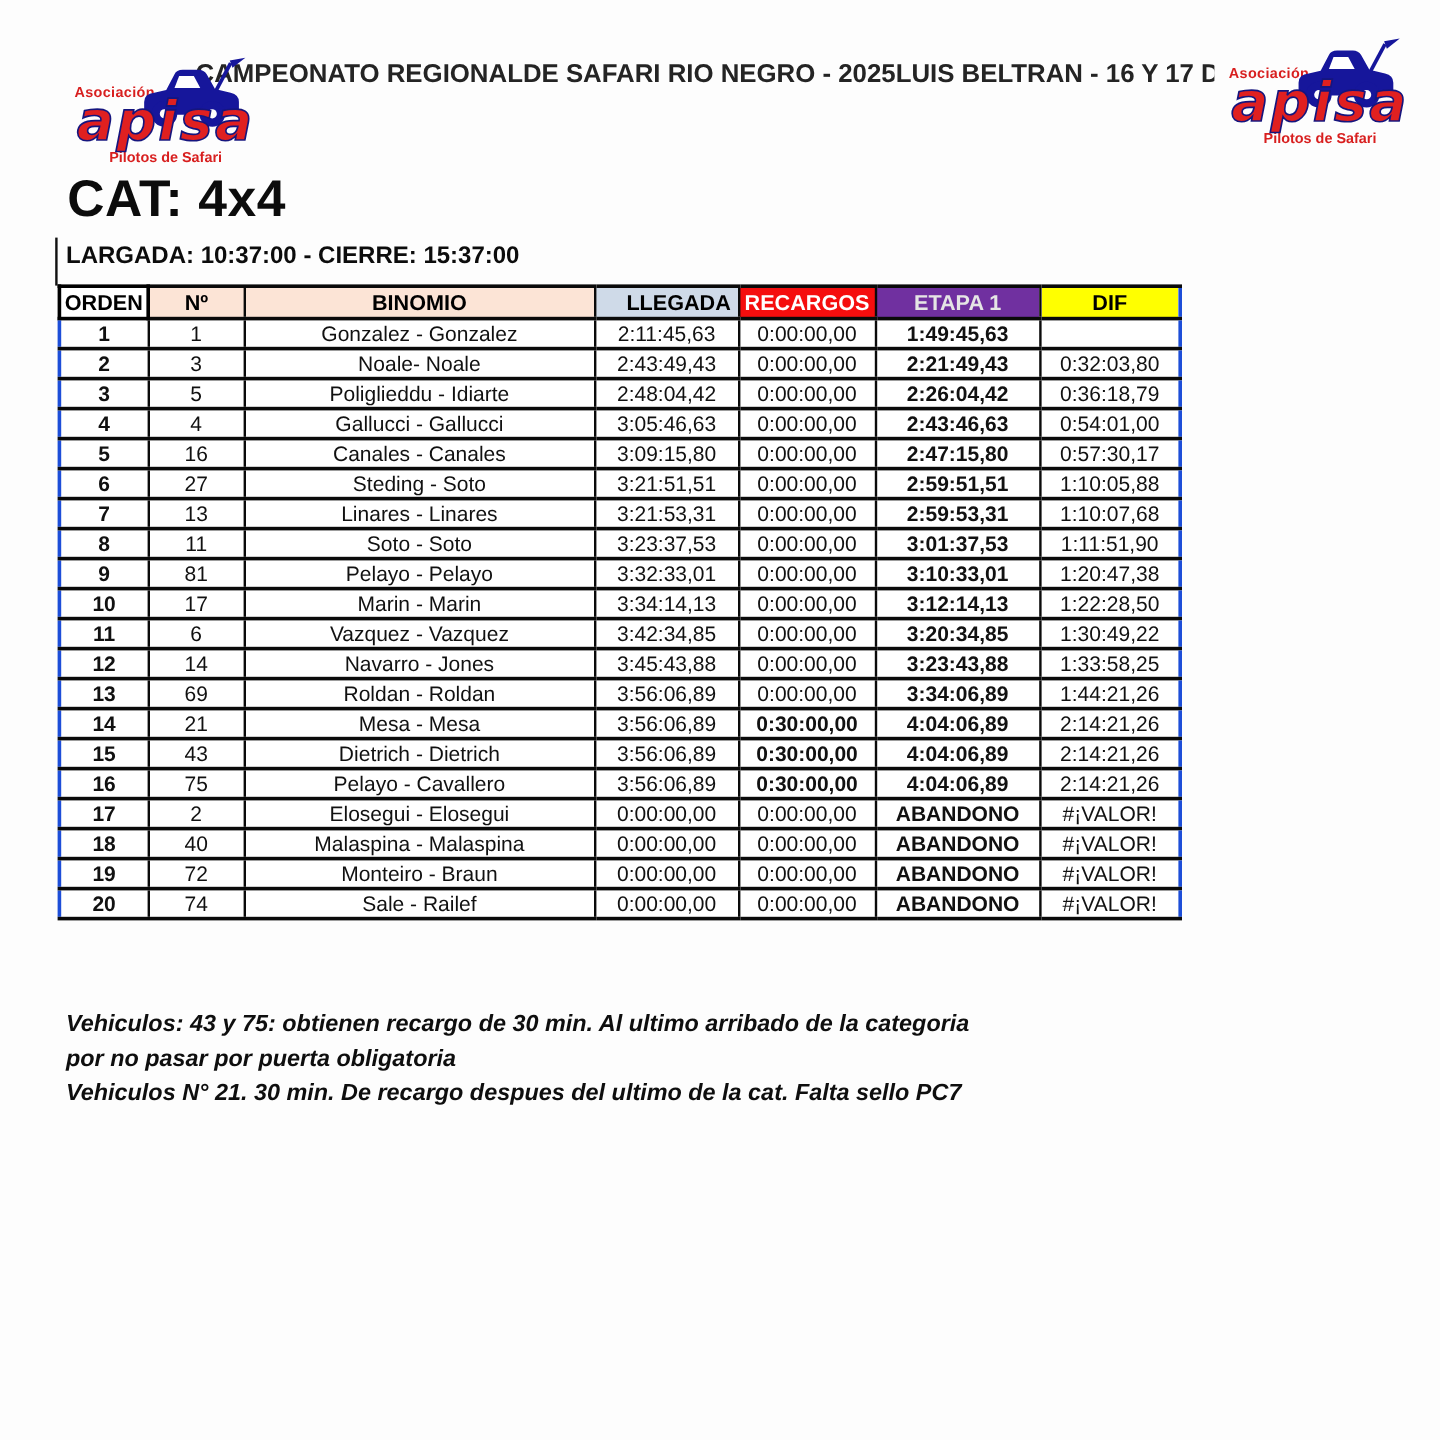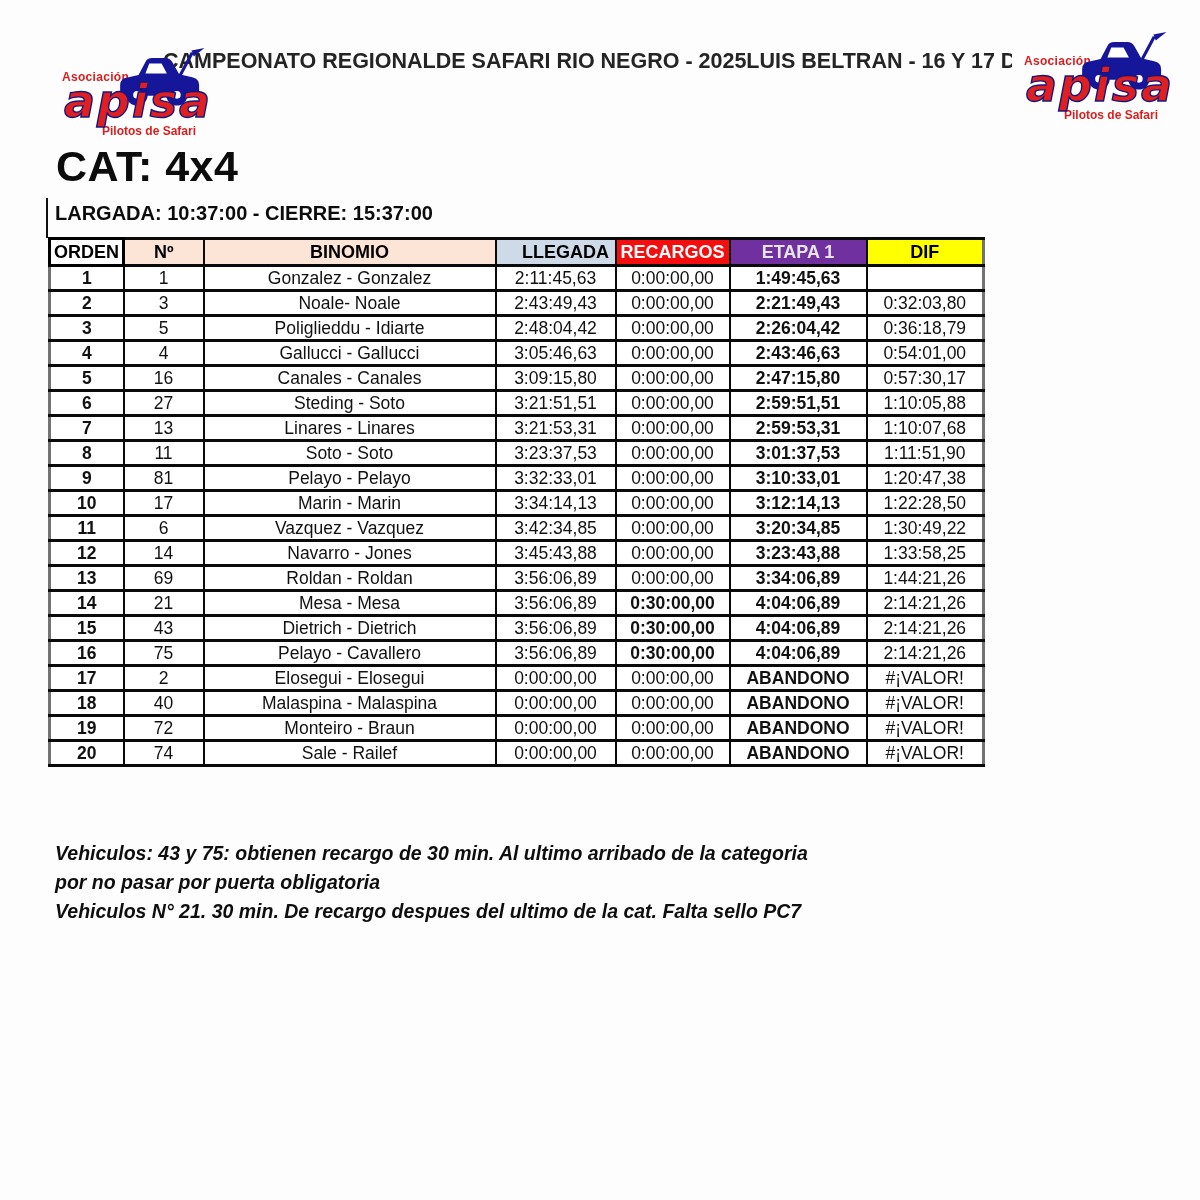--- a/index.html
+++ b/index.html
@@ -10,31 +10,31 @@
                font-size:21.5px; font-weight:600; color:#242424; white-space:nowrap; overflow:hidden; }
 
   
   .logo { position:absolute; width:160px; height:92px; }
   .logo-left  { left:50px;  top:58px; }
   .logo-right { left:1012px; top:42px; }
   .logo-asoc { position:absolute; left:12px; top:12px; font-size:12px; font-weight:700; letter-spacing:.3px; }
   .logo-name { position:absolute; left:2px; top:16px; font-size:46px; font-weight:900; font-style:italic;
                letter-spacing:2px; -webkit-text-stroke:1.4px #15157e; z-index:2;
                font-family:"DejaVu Sans", sans-serif;margin-left:12px; }
-  .logo-sub  { position:absolute; left:52px; top:66px; font-size:12px; font-weight:700; }
+  .logo-sub  { position:absolute; left:41px; top:66px; font-size:12px; font-weight:700; }
   .logo-car  { position:absolute; left:64px; top:-16px; width:92px; height:72px; z-index:1; }
 
   
   .cat-title { position:absolute; left:56px; top:142px; font-size:43px; font-weight:800; letter-spacing:.5px; color:#0c0c0c; }
   .pre-border { position:absolute; left:46px; top:198px; width:2px; height:40px; background:#111; }
   .schedule  { position:absolute; left:55px; top:202px; font-size:20px; font-weight:700; color:#0c0c0c; }
 
   
   table.results { position:absolute; left:48px; top:237px; width:937px; border-collapse:collapse; table-layout:fixed;
-                  border:3px solid #737373; }
+                  border:3px solid #1d4ed8; }
   .results th, .results td { border:2px solid #0a0a0a; border-top-width:3px; border-bottom-width:3px;
                   text-align:center; vertical-align:middle; padding:0 2px;
                   white-space:nowrap; overflow:hidden; }
   .results th { height:27px; font-size:18px; font-weight:700; }
   .results td { height:25px; font-size:17.5px; color:#111; background:#fff; }
   .results th.orden-th { border:3px solid #000; }
   .col-orden  { font-weight:700; }
   .col-etapa1 { font-weight:700; }
   td.bold     { font-weight:700; }
 

